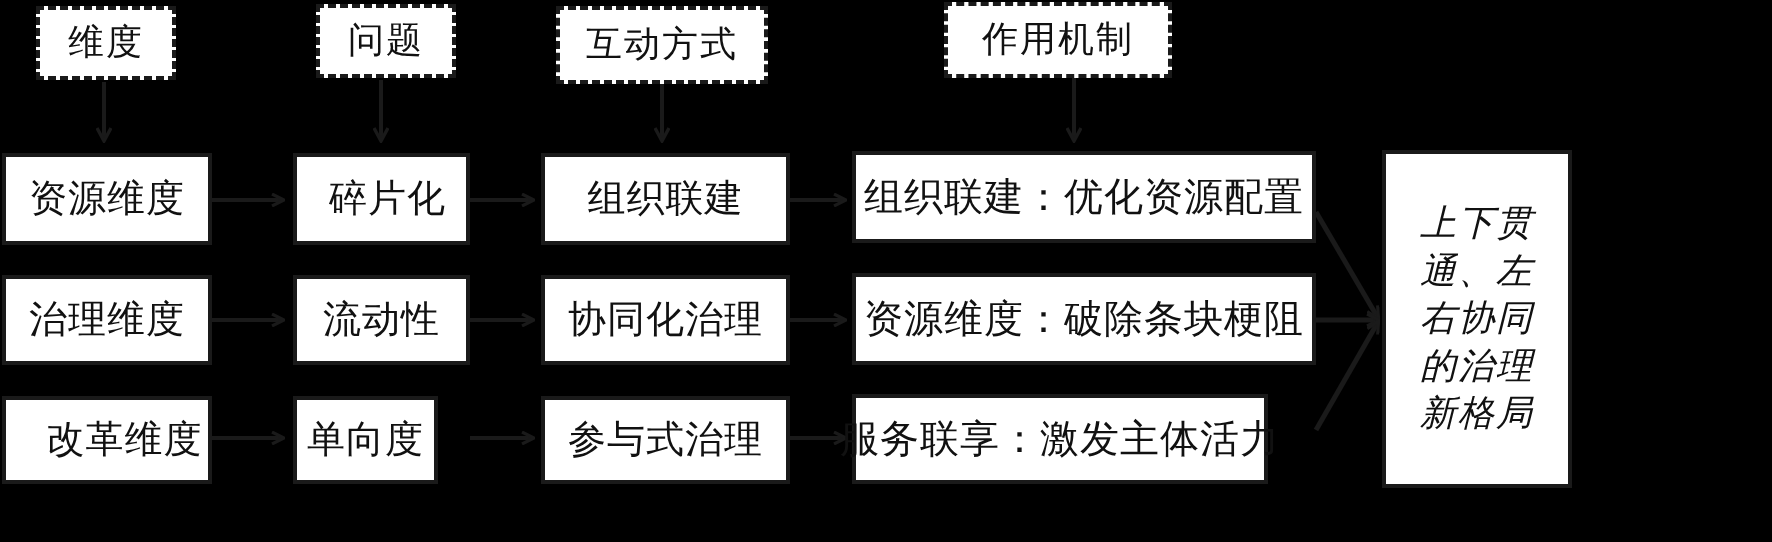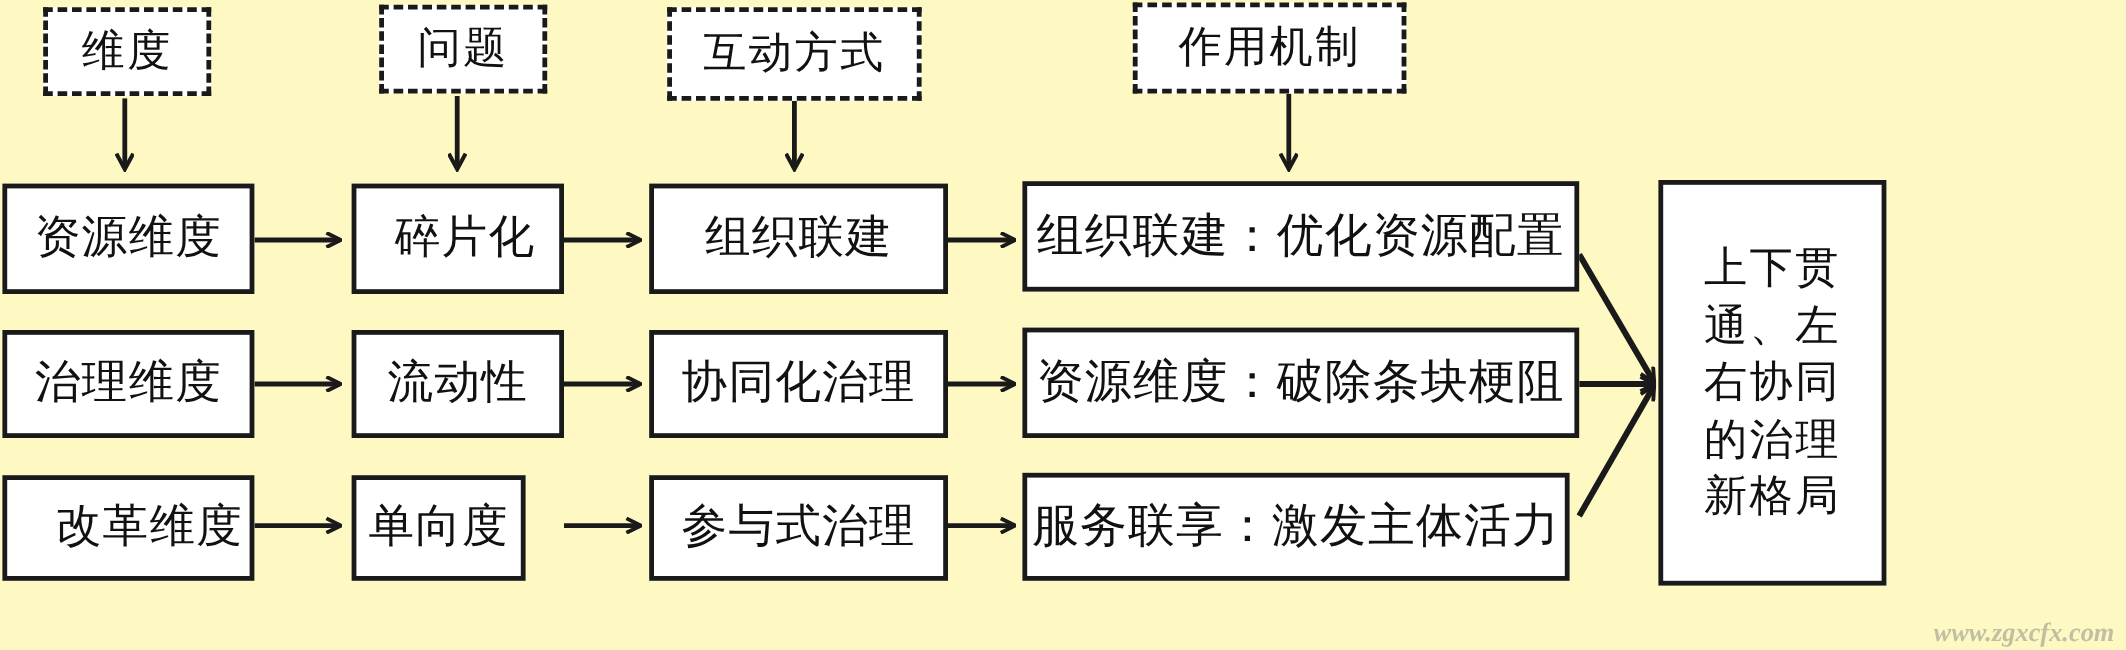--- a/index.html
+++ b/index.html
@@ -7,21 +7,21 @@
     padding: 0;
     background: #ffffff;
   }
   body {
     font-family: "Liberation Serif", "DejaVu Serif", serif;
   }
   #canvas {
     position: relative;
     width: 1772px;
     height: 542px;
-    background: #fef9c3;
+    background: #000000;
     overflow: hidden;
   }
 
   
   .box {
     position: absolute;
     box-sizing: border-box;
     background: #ffffff;
     display: flex;
     align-items: center;
@@ -49,20 +49,21 @@
   .final-box {
     font-size: 36px;
     letter-spacing: 2px;
     white-space: normal;
     text-align: center;
     line-height: 1.32;
     padding: 8px 10px;
   }
   .final-box span {
     display: block;
+    font-style: italic;
   }
 
   
   #links {
     position: absolute;
     left: 0;
     top: 0;
     width: 1772px;
     height: 542px;
     pointer-events: none;
@@ -204,27 +205,26 @@
   </div>
 
   <div class="box solid-box stage-box" style="left:293px; top:396px; width:145px; height:88px;">
     <span>单向度</span>
   </div>
 
   <div class="box solid-box stage-box" style="left:541px; top:396px; width:249px; height:88px;">
     <span>参与式治理</span>
   </div>
 
-  <div class="box solid-box outcome-box" style="left:852px; top:394px; width:456px; height:90px;">
+  <div class="box solid-box outcome-box" style="left:852px; top:394px; width:416px; height:90px;">
     <span>服务联享：激发主体活力</span>
   </div>
 
   <div class="box solid-box final-box" style="left:1382px; top:150px; width:190px; height:338px; flex-direction:column; justify-content:center;">
     <span>上下贯</span>
     <span>通、左</span>
     <span>右协同</span>
     <span>的治理</span>
     <span>新格局</span>
   </div>
 
-  <div class="watermark">www.zgxcfx.com</div>
 
 </div>
 
 </body></html>

